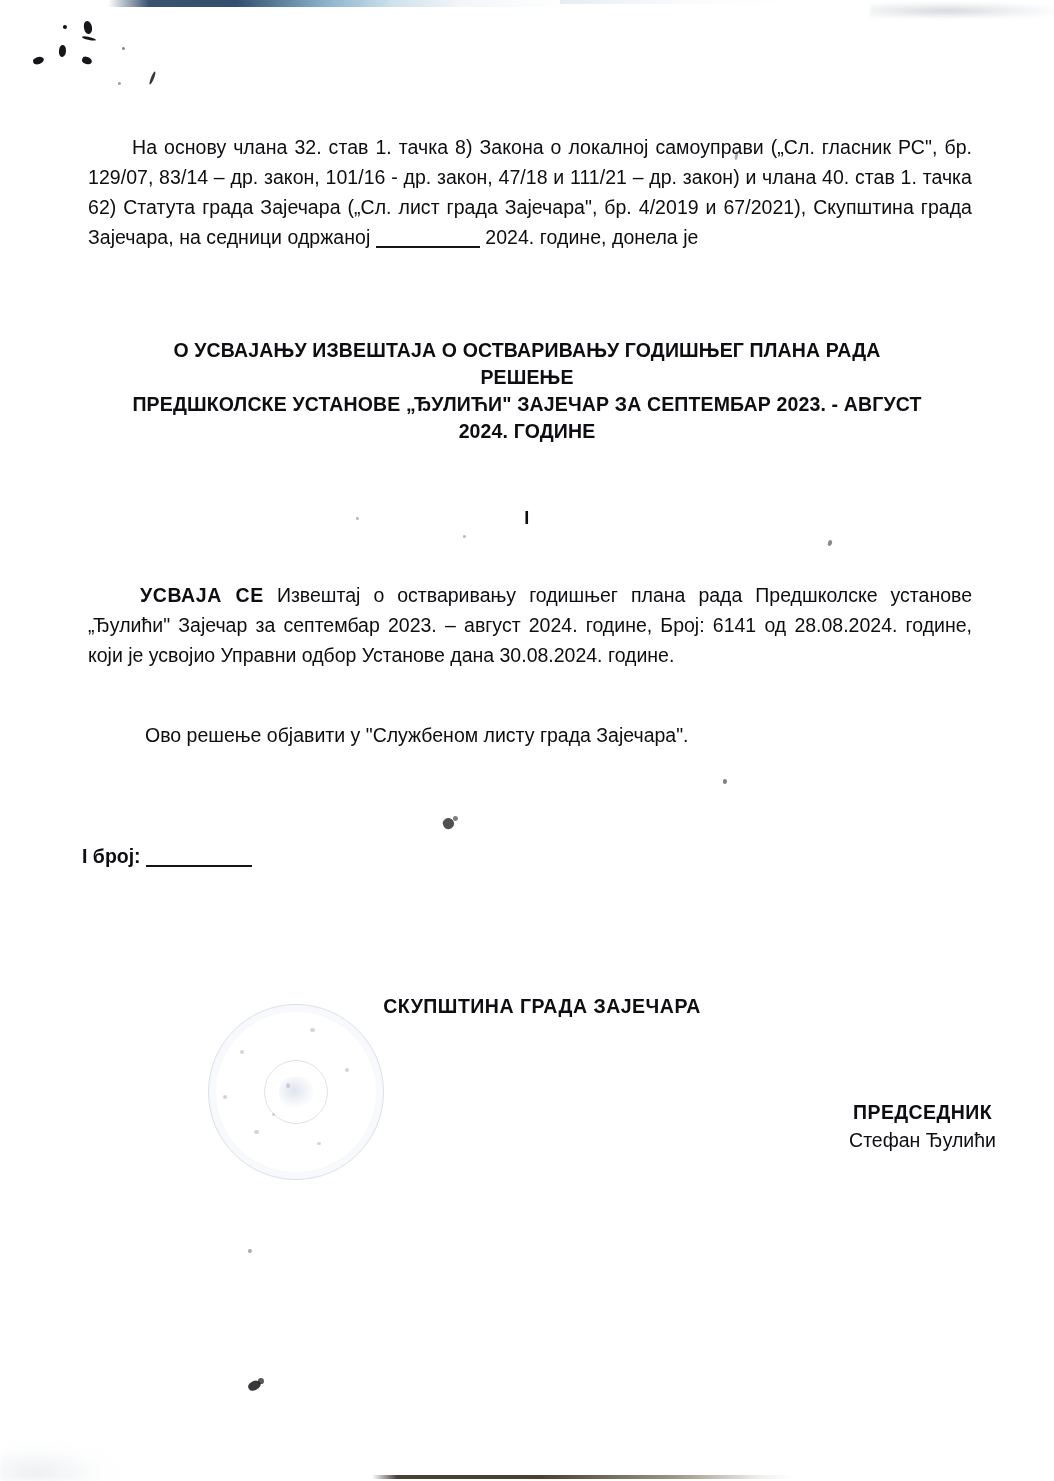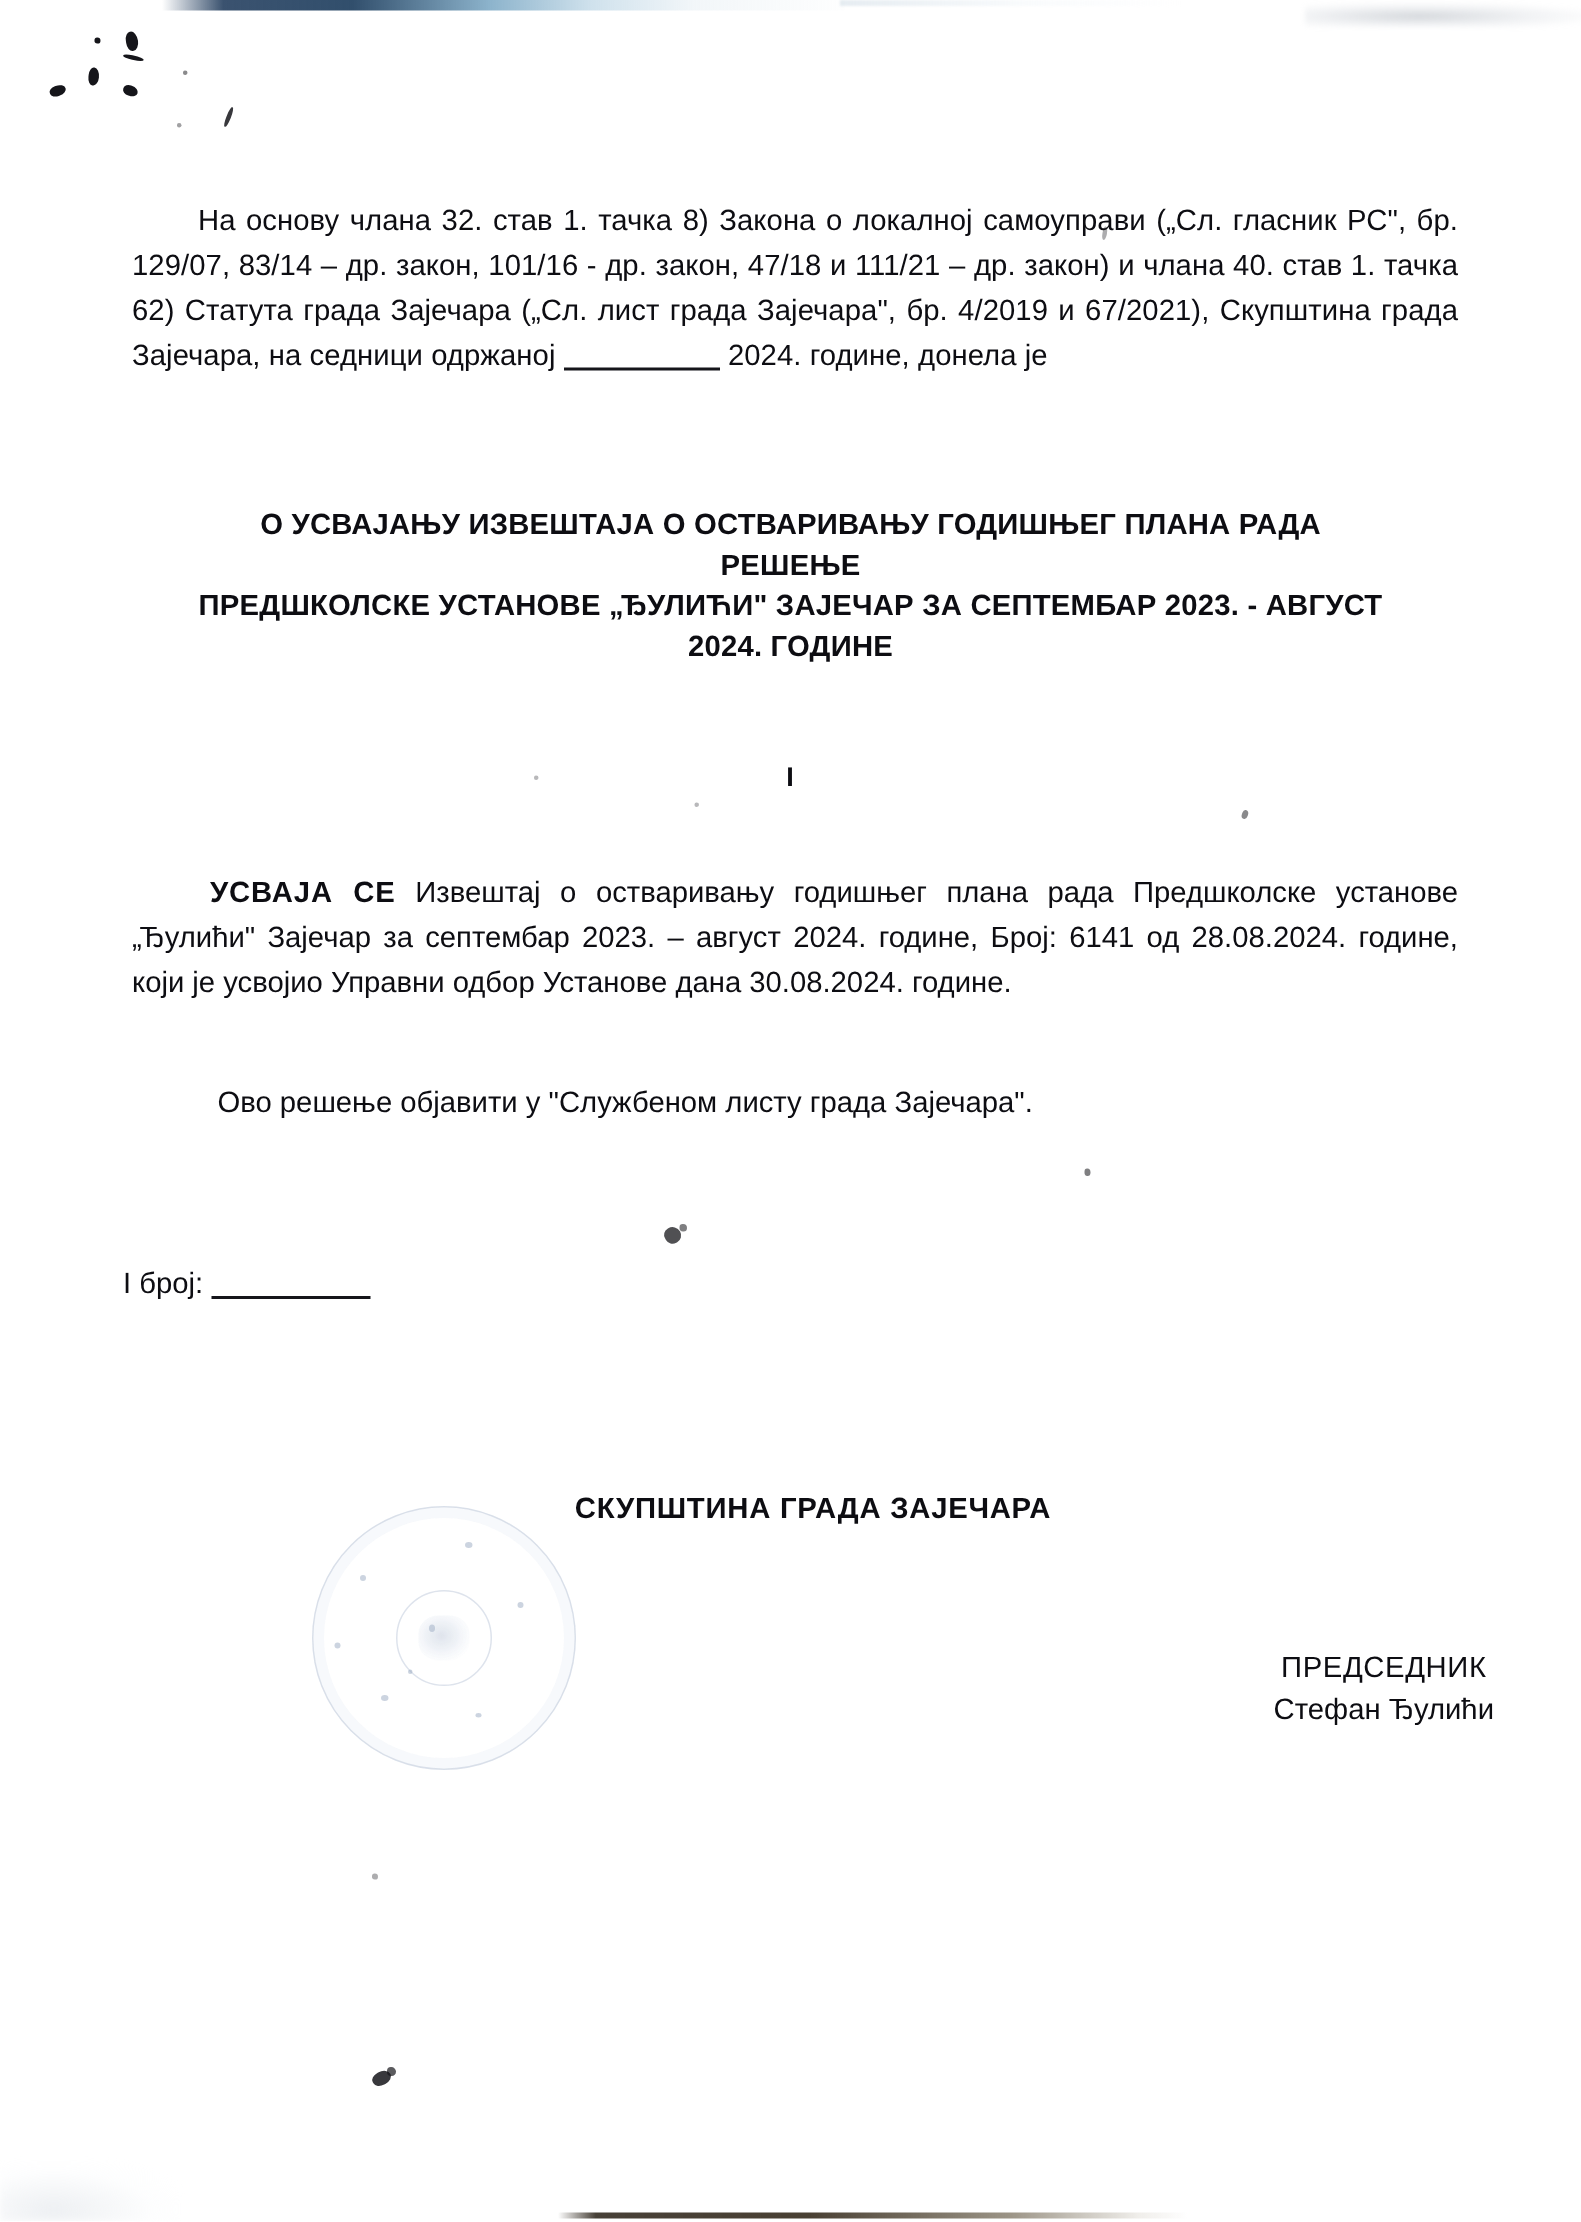--- a/index.html
+++ b/index.html
@@ -209,20 +209,21 @@
     line-height: 30px;
   }
 
   .meta {
     position: absolute;
     left: 82px;
     top: 842px;
     font-size: 19.5px;
     line-height: 29px;
     white-space: nowrap;
+    font-weight: bold;
   }
 
   .assembly {
     position: absolute;
     left: 0;
     top: 995px;
     width: 1054px;
     text-align: center;
     font-weight: bold;
     font-size: 19.5px;
@@ -232,21 +233,21 @@
   }
 
   .president {
     position: absolute;
     right: 58px;
     top: 1098px;
     text-align: center;
     font-size: 19.5px;
     line-height: 28px;
   }
-  .president .role { font-weight: normal; letter-spacing: 0.4px; }
+  .president .role { font-weight: bold; letter-spacing: 0.4px; }
   .president .name { font-weight: normal; }
 </style>
 </head>
 <body>
 
 <div class="page">
 
   <div class="scan-top-band"></div>
   <div class="scan-top-band2"></div>
   <div class="scan-top-smudge"></div>

